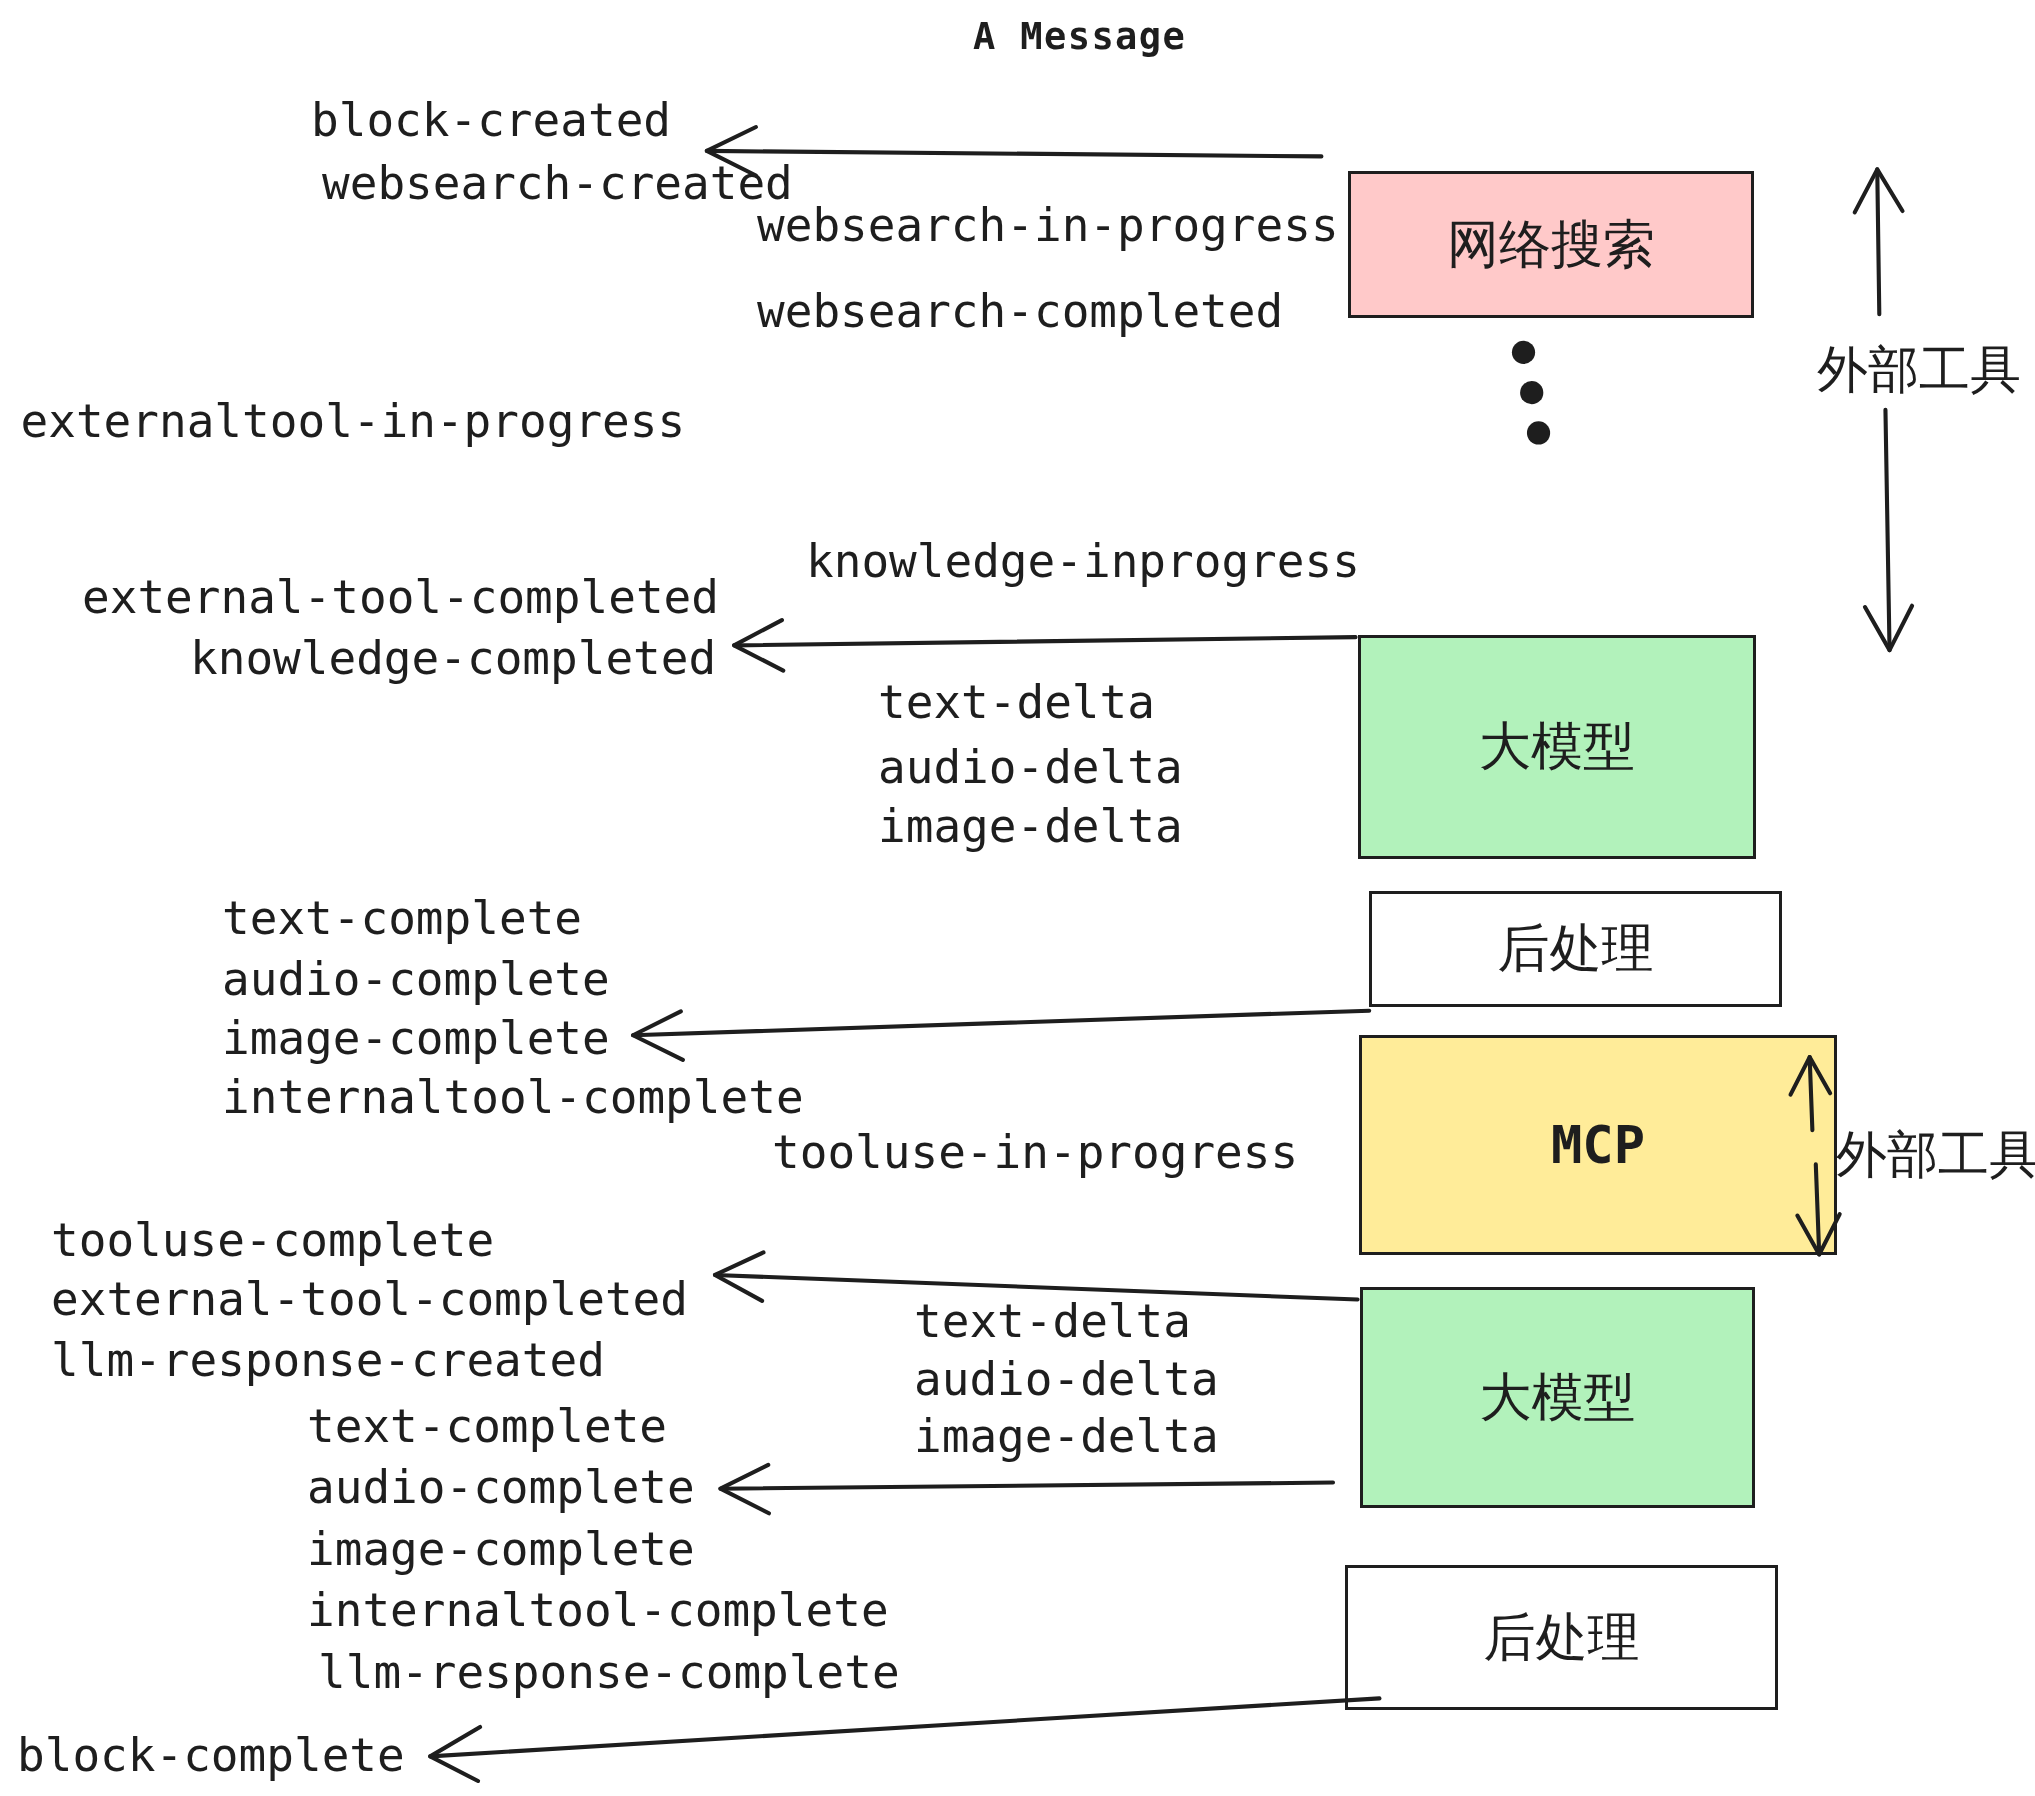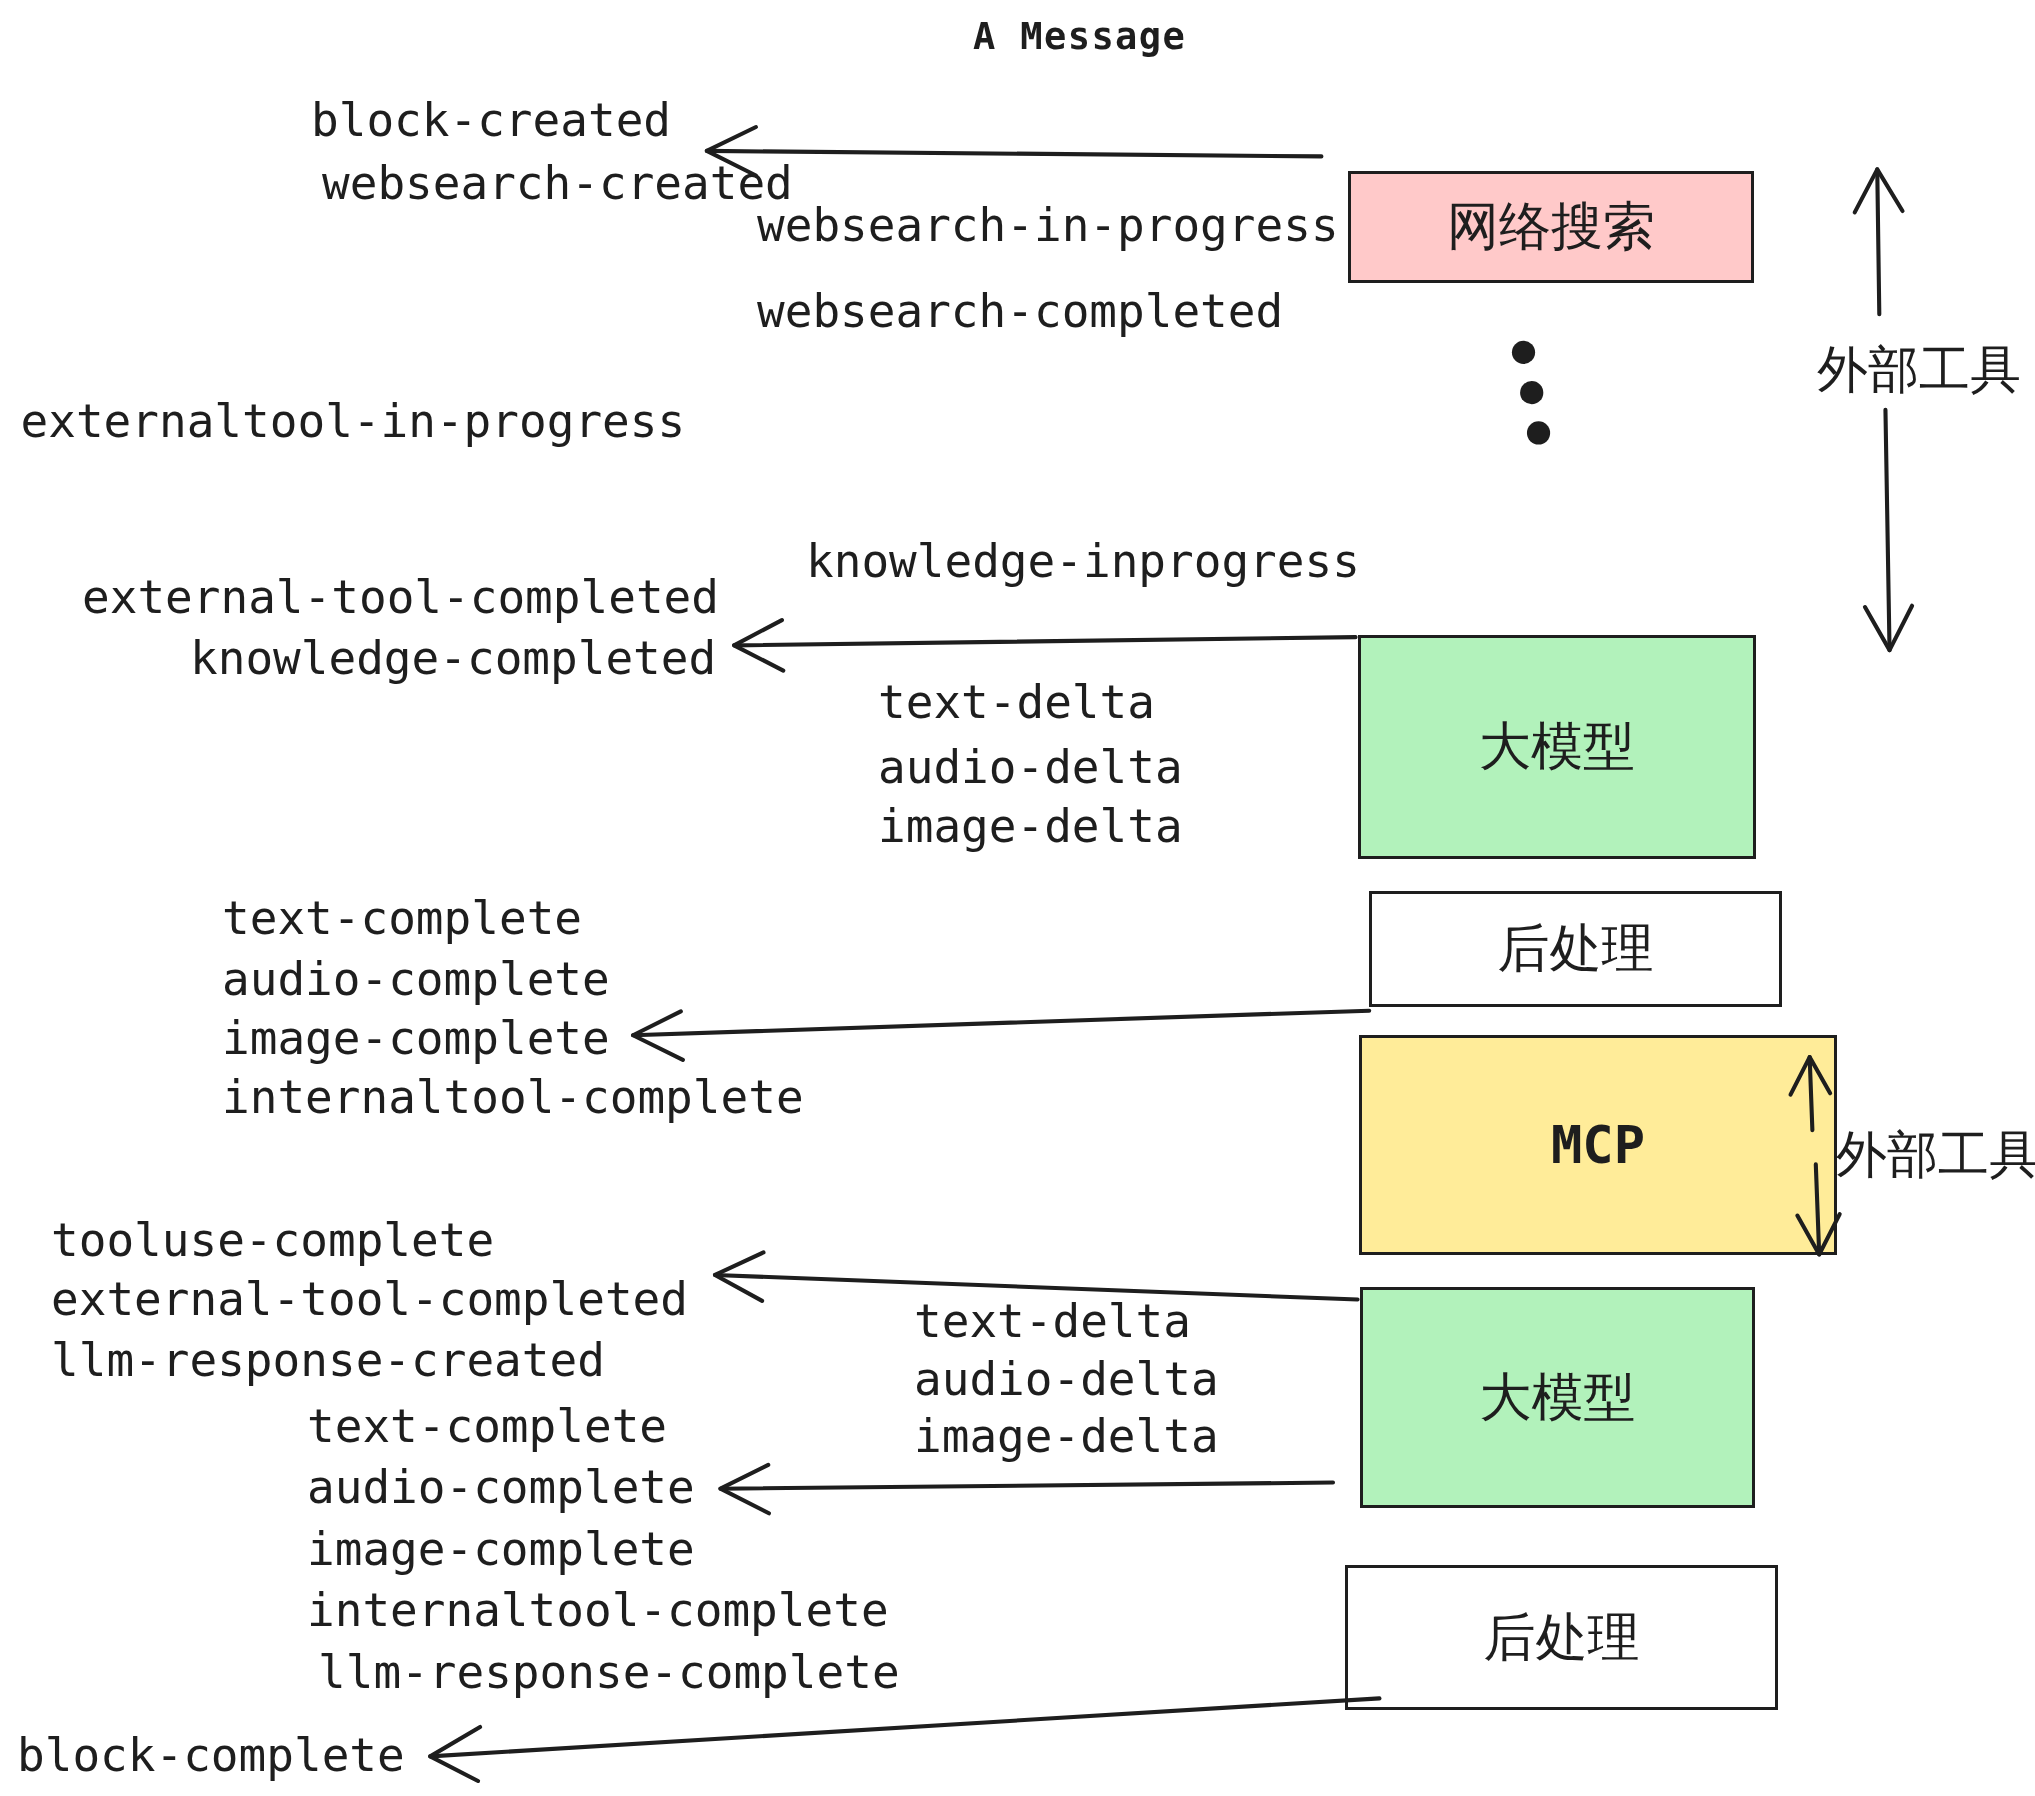--- a/index.html
+++ b/index.html
@@ -56,21 +56,21 @@
   }
   svg.arrows circle{fill:#1e1e1e;}
 </style>
 </head>
 <body>
 
 <div id="canvas">
 
   <div class="title" style="left:973px;top:15px;">A Message</div>
 
-  <div class="box pink" style="left:1348px;top:171px;width:406px;height:112px;">
+  <div class="box pink" style="left:1348px;top:171px;width:406px;height:147px;">
     <span class="box-label">网络搜索</span>
   </div>
 
 
   <div class="box green" style="left:1358px;top:635px;width:398px;height:224px;">
     <span class="box-label">大模型</span>
   </div>
 
   <div class="box white" style="left:1369px;top:891px;width:413px;height:116px;">
     <span class="box-label">后处理</span>
@@ -102,20 +102,21 @@
 
   <div class="ev" style="left:878px;top:679px;">text-delta</div>
   <div class="ev" style="left:878px;top:744px;">audio-delta</div>
   <div class="ev" style="left:878px;top:803px;">image-delta</div>
 
   <div class="ev" style="left:222px;top:895px;">text-complete</div>
   <div class="ev" style="left:222px;top:956px;">audio-complete</div>
   <div class="ev" style="left:222px;top:1015px;">image-complete</div>
   <div class="ev" style="left:222px;top:1074px;">internaltool-complete</div>
 
+  <div class="ev" style="left:772px;top:1129px;">tooluse-in-progress</div>
 
   <div class="ev" style="left:51px;top:1217px;">tooluse-complete</div>
   <div class="ev" style="left:51px;top:1276px;">external-tool-completed</div>
   <div class="ev" style="left:51px;top:1337px;">llm-response-created</div>
 
   <div class="ev" style="left:914px;top:1298px;">text-delta</div>
   <div class="ev" style="left:914px;top:1356px;">audio-delta</div>
   <div class="ev" style="left:914px;top:1413px;">image-delta</div>
 
   <div class="ev" style="left:307px;top:1403px;">text-complete</div>

